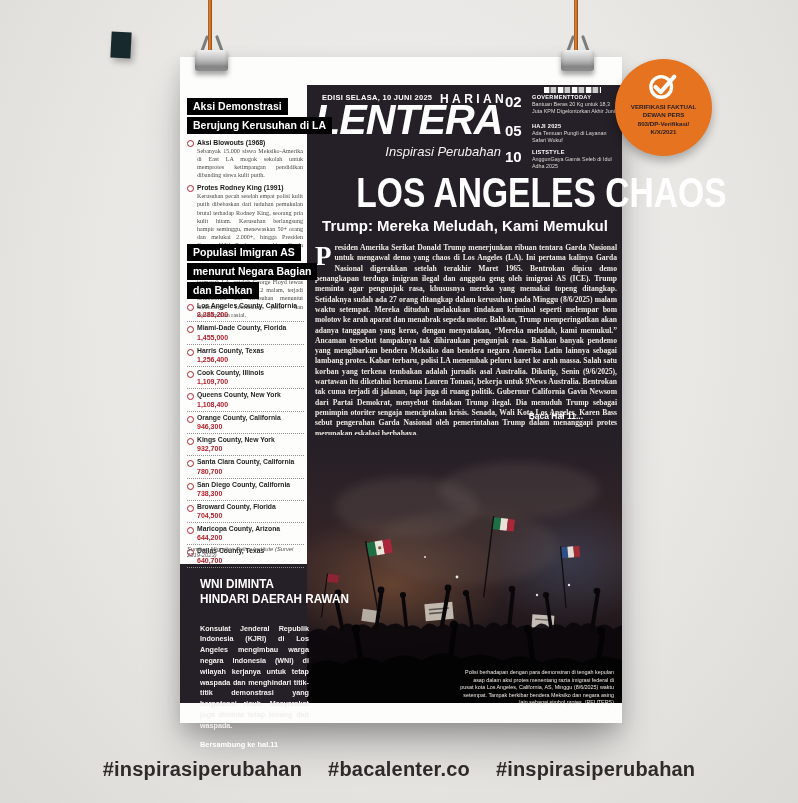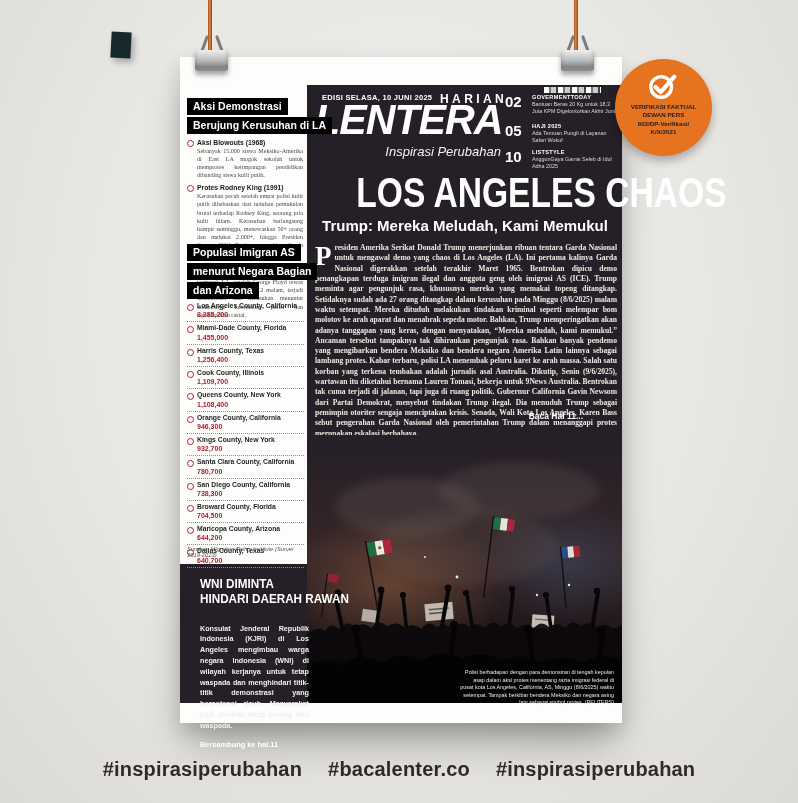--- a/index.html
+++ b/index.html
@@ -249,21 +249,21 @@
       <div class="hist-item">
         <span class="dot"></span>
         <div class="hist-title">Aksi Black Lives Matter (2020)</div>
         <div class="hist-body">Protes besar meletus di seluruh AS, termasuk LA, setelah George Floyd tewas dicekik polisi. Selama 12 malam, terjadi demonstrasi dan kerusuhan menuntut diakhirinya kebrutalan polisi dan ketidakadilan rasial.</div>
       </div>
     </div>
 
     <div class="redbars" style="top:187px">
       <div class="bar">Populasi Imigran AS</div>
       <div class="bar">menurut Negara Bagian</div>
-      <div class="bar">dan Arizona</div>
+      <div class="bar">dan Bahkan</div>
     </div>
     <div class="poplist">
       <div class="pop-row">
           <span class="dot"></span>
         <div class="pop-name">Los Angeles County, California</div>
           <div class="pop-value">3,285,200</div>
         </div>
       <div class="pop-row">
           <span class="dot"></span>
         <div class="pop-name">Miami-Dade County, Florida</div>

